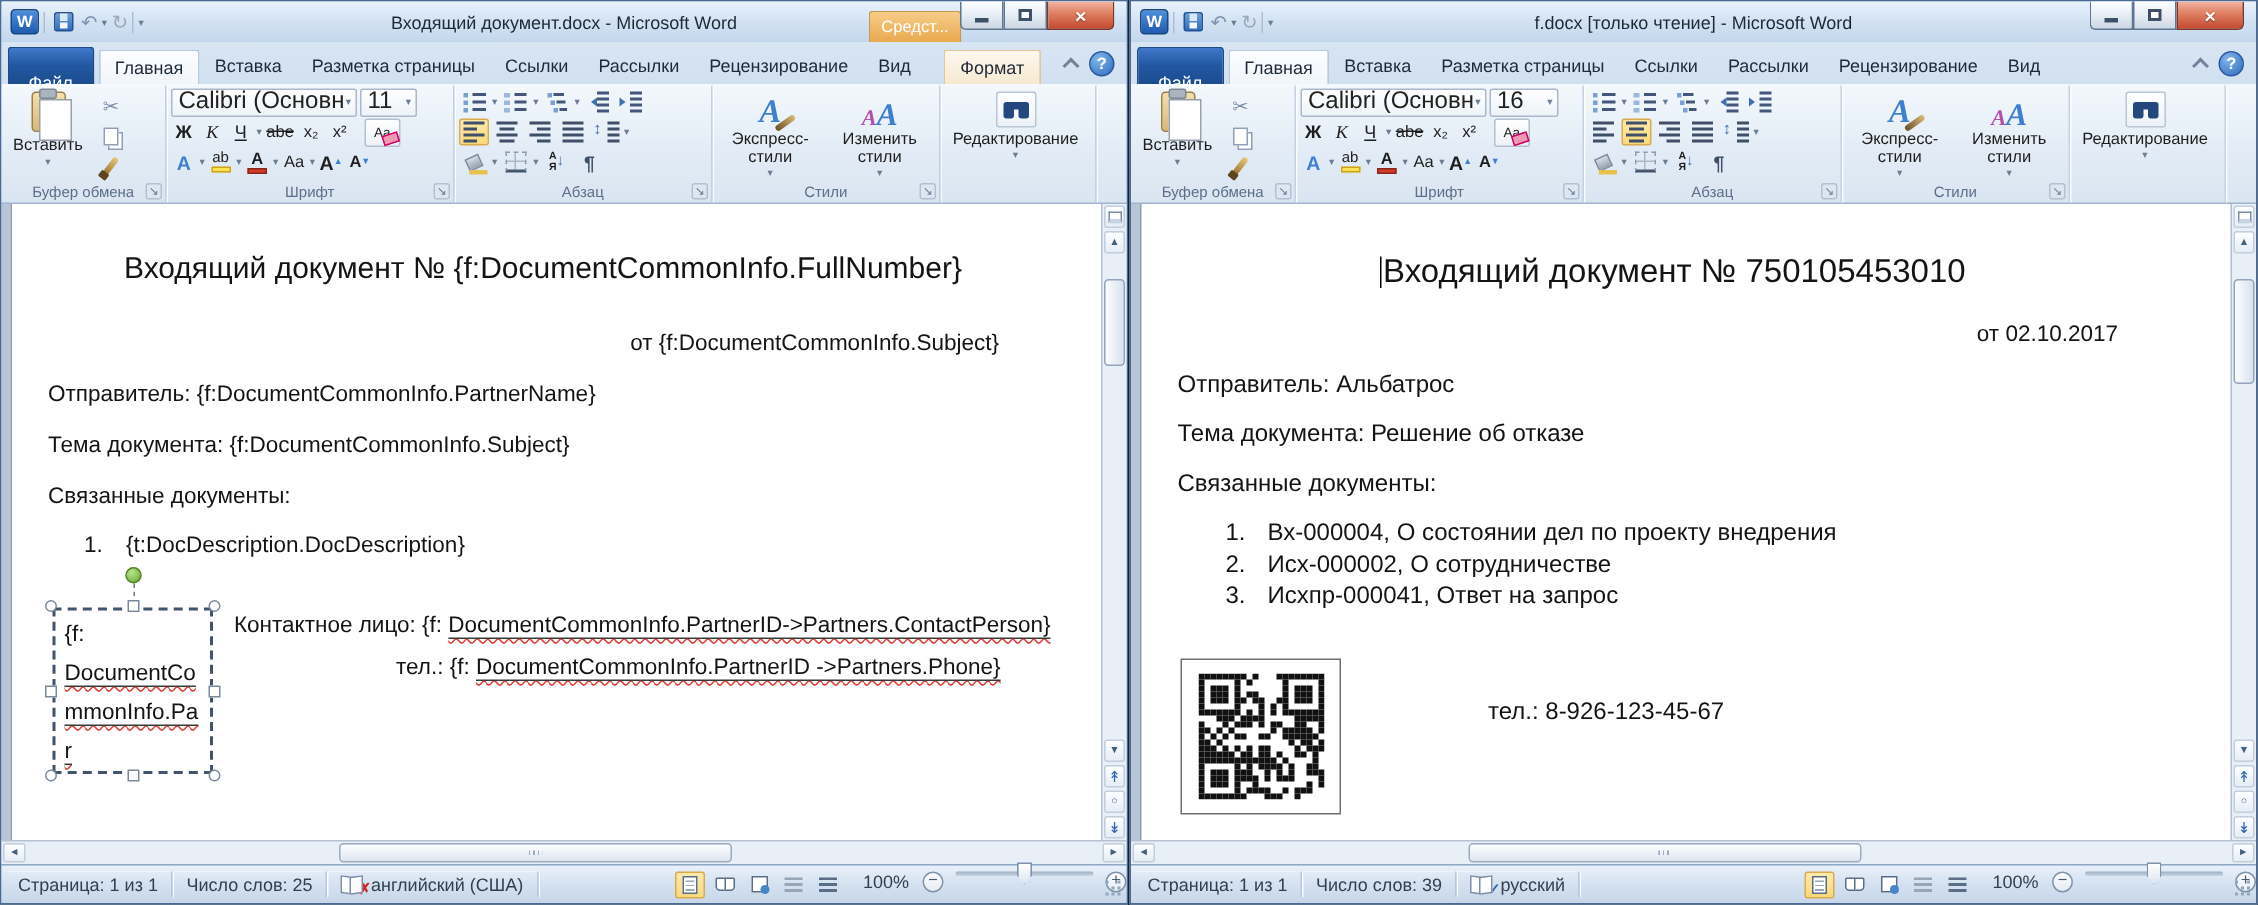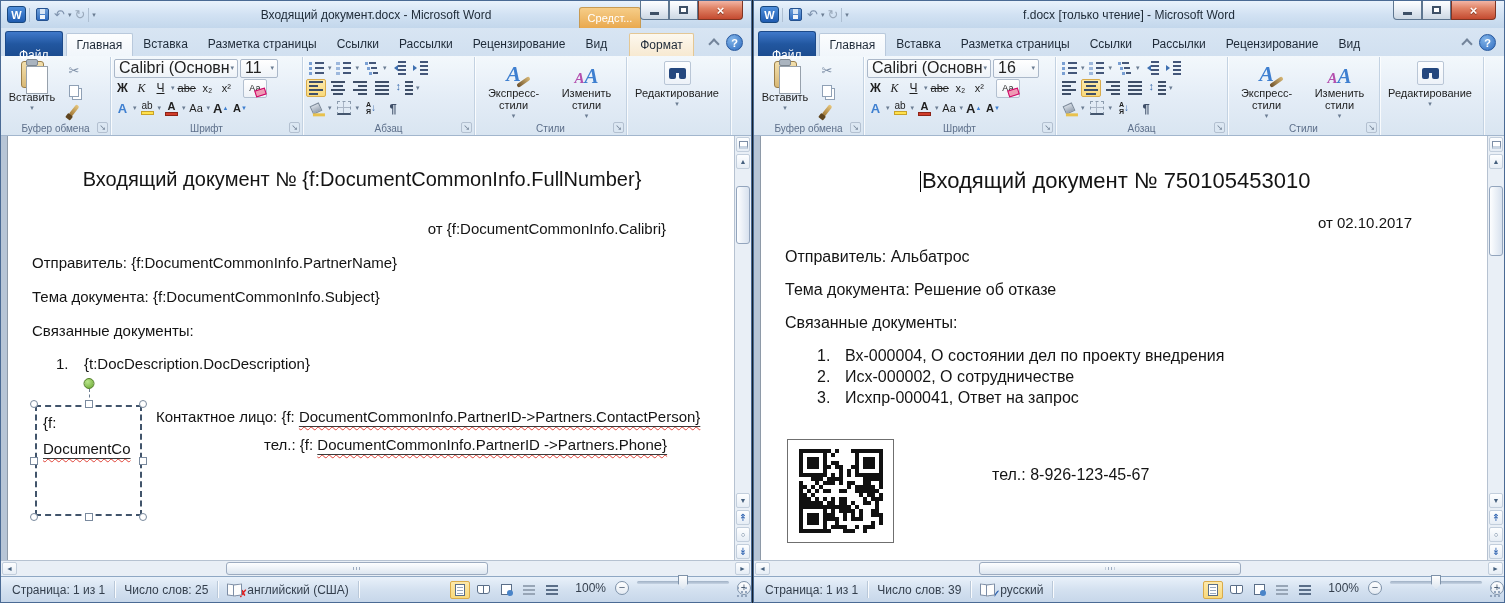--- a/index.html
+++ b/index.html
@@ -392,40 +392,41 @@
           </span>
         <span>Редактирование</span>
         <span class="cm"></span>
       </div>
     </div>
   </div>
 
   <div class="docarea">
     <div class="page">
       <div class="d-title" style="top:32px">Входящий документ № {f:DocumentCommonInfo.FullNumber}</div>
-      <div class="d-date" style="top:84px;right:70px">от {f:DocumentCommonInfo.Calibri}</div>
+      <div class="d-date" style="top:84px;right:70px">от {f:DocumentCommonInfo.Subject}</div>
       <div class="d-line" style="top:118px">Отправитель: {f:DocumentCommonInfo.PartnerName}</div>
       <div class="d-line" style="top:152px">Тема документа: {f:DocumentCommonInfo.Subject}</div>
       <div class="d-line" style="top:186px">Связанные документы:</div>
       <div class="d-line" style="top:219px;left:48px"><span class="num">1.</span><span>{t:DocDescription.DocDescription}</span></div>
 
       <div class="tbox-wrap">
         <span class="rot-line"></span>
         <span class="rot"></span>
         <span class="hnd c" style="left:-5px;top:-5px"></span>
         <span class="hnd" style="left:50%;top:-5px;margin-left:-4px"></span>
         <span class="hnd c" style="right:-5px;top:-5px"></span>
         <span class="hnd" style="left:-5px;top:50%;margin-top:-4px"></span>
         <span class="hnd" style="right:-5px;top:50%;margin-top:-4px"></span>
         <span class="hnd c" style="left:-5px;bottom:-5px"></span>
         <span class="hnd" style="left:50%;bottom:-5px;margin-left:-4px"></span>
         <span class="hnd c" style="right:-5px;bottom:-5px"></span>
         <div class="tbox">
           <div>{f:</div>
           <div class="sq"><span class="fld">DocumentCo</span></div>
+          <div class="sq"><span class="fld">mmonInfo.Par</span></div>
           <div class="sq"></div>
 
         </div>
       </div>
 
       <div class="d-line" style="top:272px;left:148px"><span>Контактное лицо: {f: </span><span class="sq"><span class="fld">DocumentCommonInfo.PartnerID-&gt;Partners.ContactPerson}</span></span></div>
       <div class="d-line" style="top:300px;left:256px"><span>тел.: {f: </span><span class="sq"><span class="fld">DocumentCommonInfo.PartnerID -&gt;Partners.Phone}</span></span></div>
     </div>
 
     <div class="vscroll">

